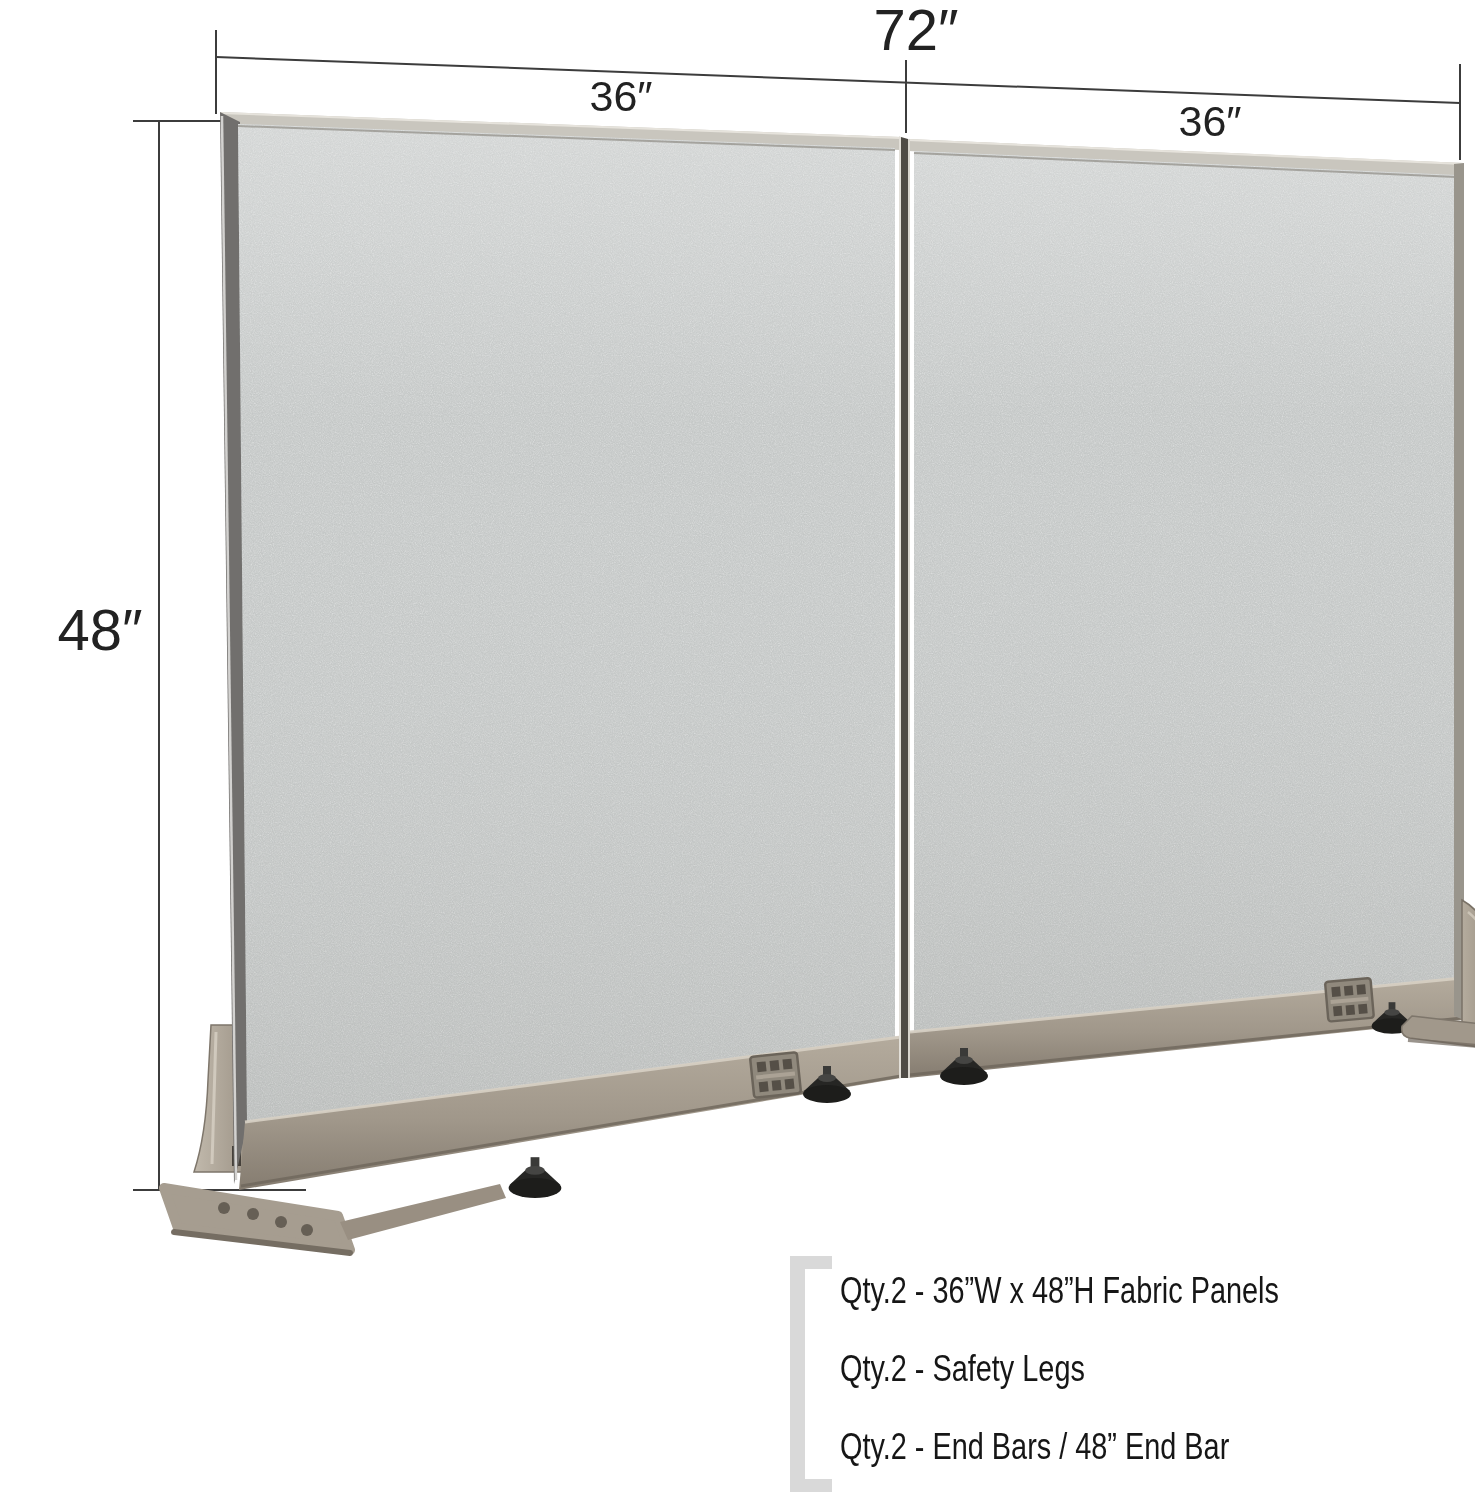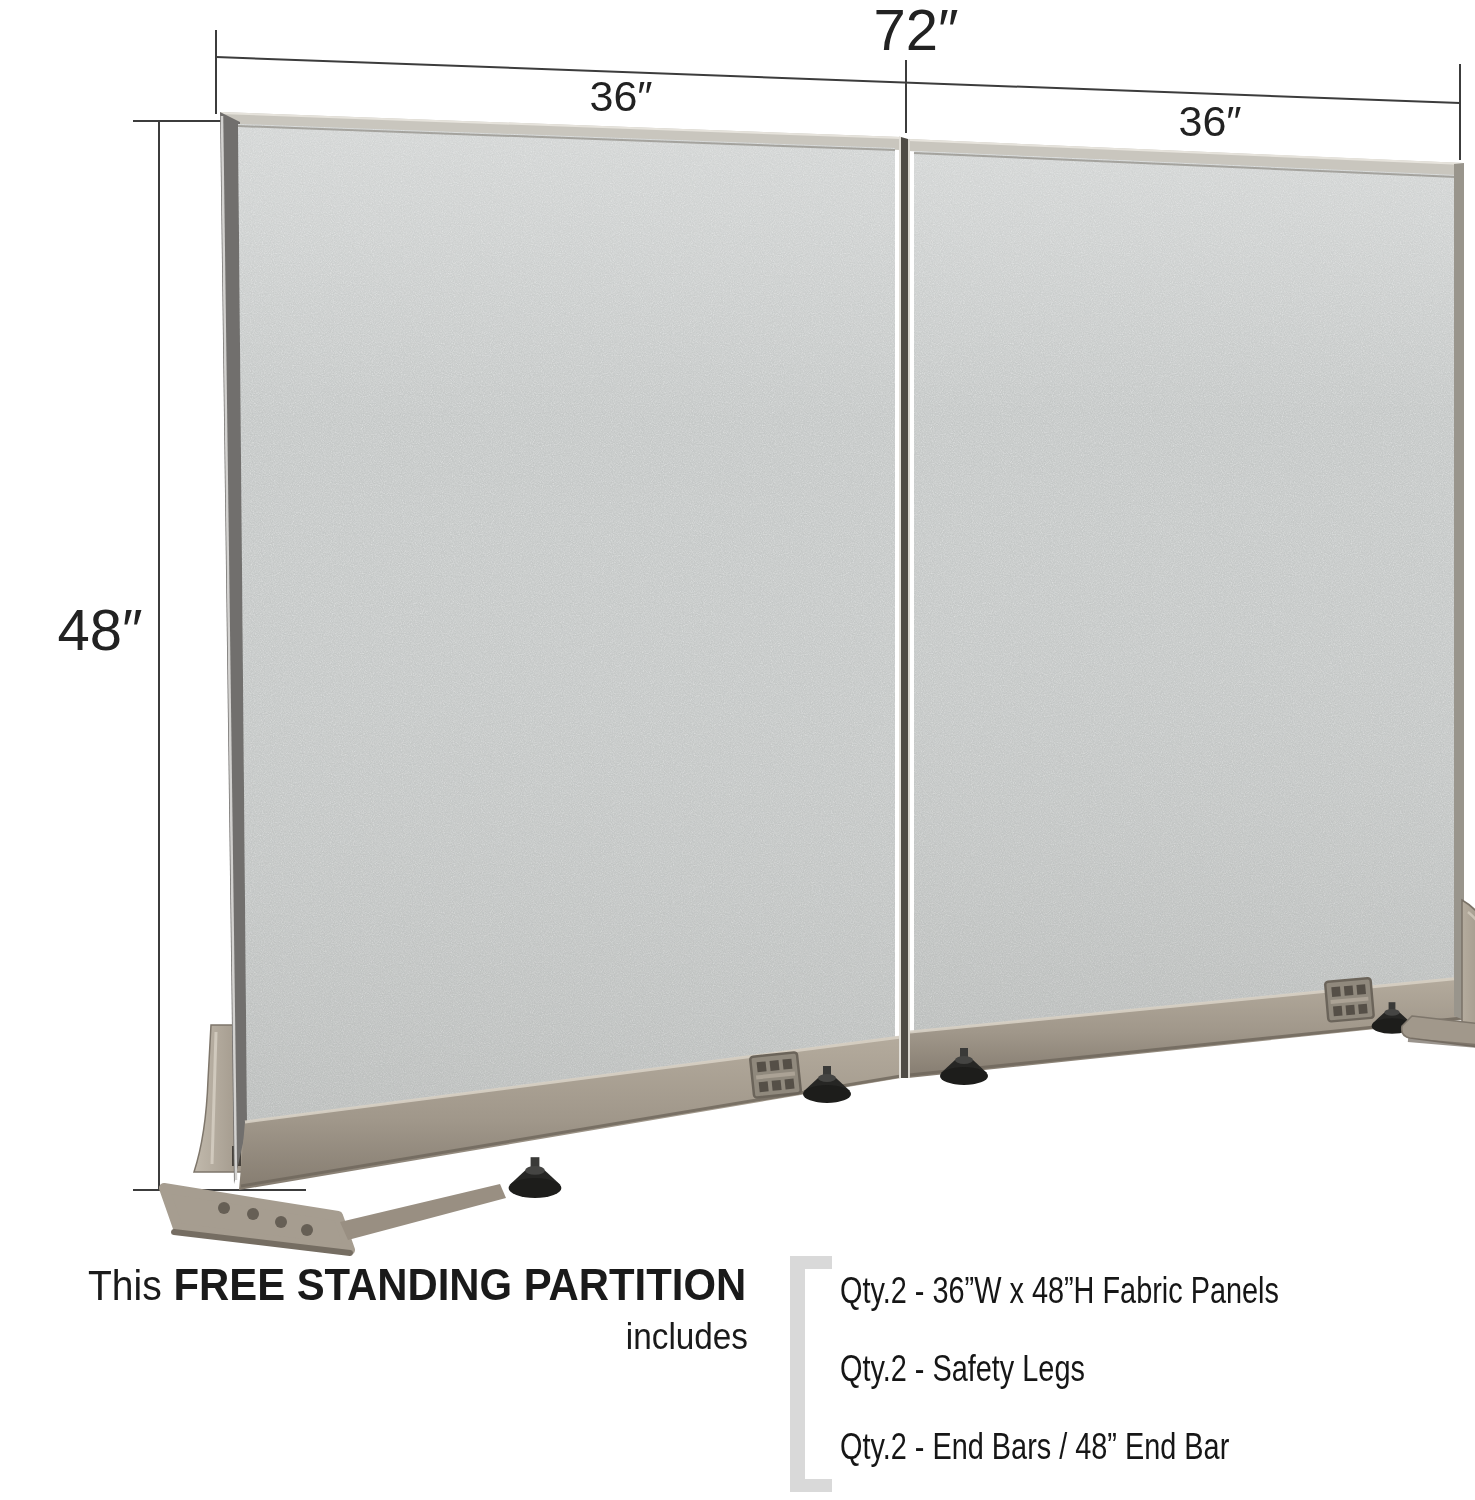--- a/index.html
+++ b/index.html
@@ -161,27 +161,20 @@
 
   <g>
     <path d="M1414,900 C1440,915 1456,950 1458,990 C1459,1012 1454,1024 1448,1028 L1414,1028 Z" fill="url(#finGrad)" stroke="#7a7267" stroke-width="1.5"></path>
     <path d="M1420,912 C1442,930 1452,962 1453,998" stroke="#cec6b9" stroke-width="2.5" fill="none" opacity="0.9"></path>
     <polygon points="1430,1006 1462,1014 1436,1026" fill="#d6cec1"></polygon>
     <path d="M1364,1016 L1452,1026 Q1474,1030 1471,1042 Q1468,1052 1446,1049 L1362,1038 Q1352,1036 1354,1026 Z" fill="#a1988b" stroke="#7e766b" stroke-width="1.5"></path>
     <path d="M1360,1040 L1464,1049" stroke="#6f675c" stroke-width="4" fill="none" opacity="0.7"></path>
   </g>
 </svg>
 
-<div class="caption">
-  <div class="caption-line1">
-    <span class="caption-prefix">This</span>
-    <span class="caption-title">FREE STANDING PARTITION</span>
-  </div>
-  <div class="caption-line2">includes</div>
-</div>
 
 <div class="bracket"></div>
 
 <div class="includes-list">
   <div class="includes-item">Qty.2 - 36”W x 48”H Fabric Panels</div>
   <div class="includes-item">Qty.2 - Safety Legs</div>
   <div class="includes-item">Qty.2 - End Bars / 48” End Bar</div>
 </div>
 
 </div>

